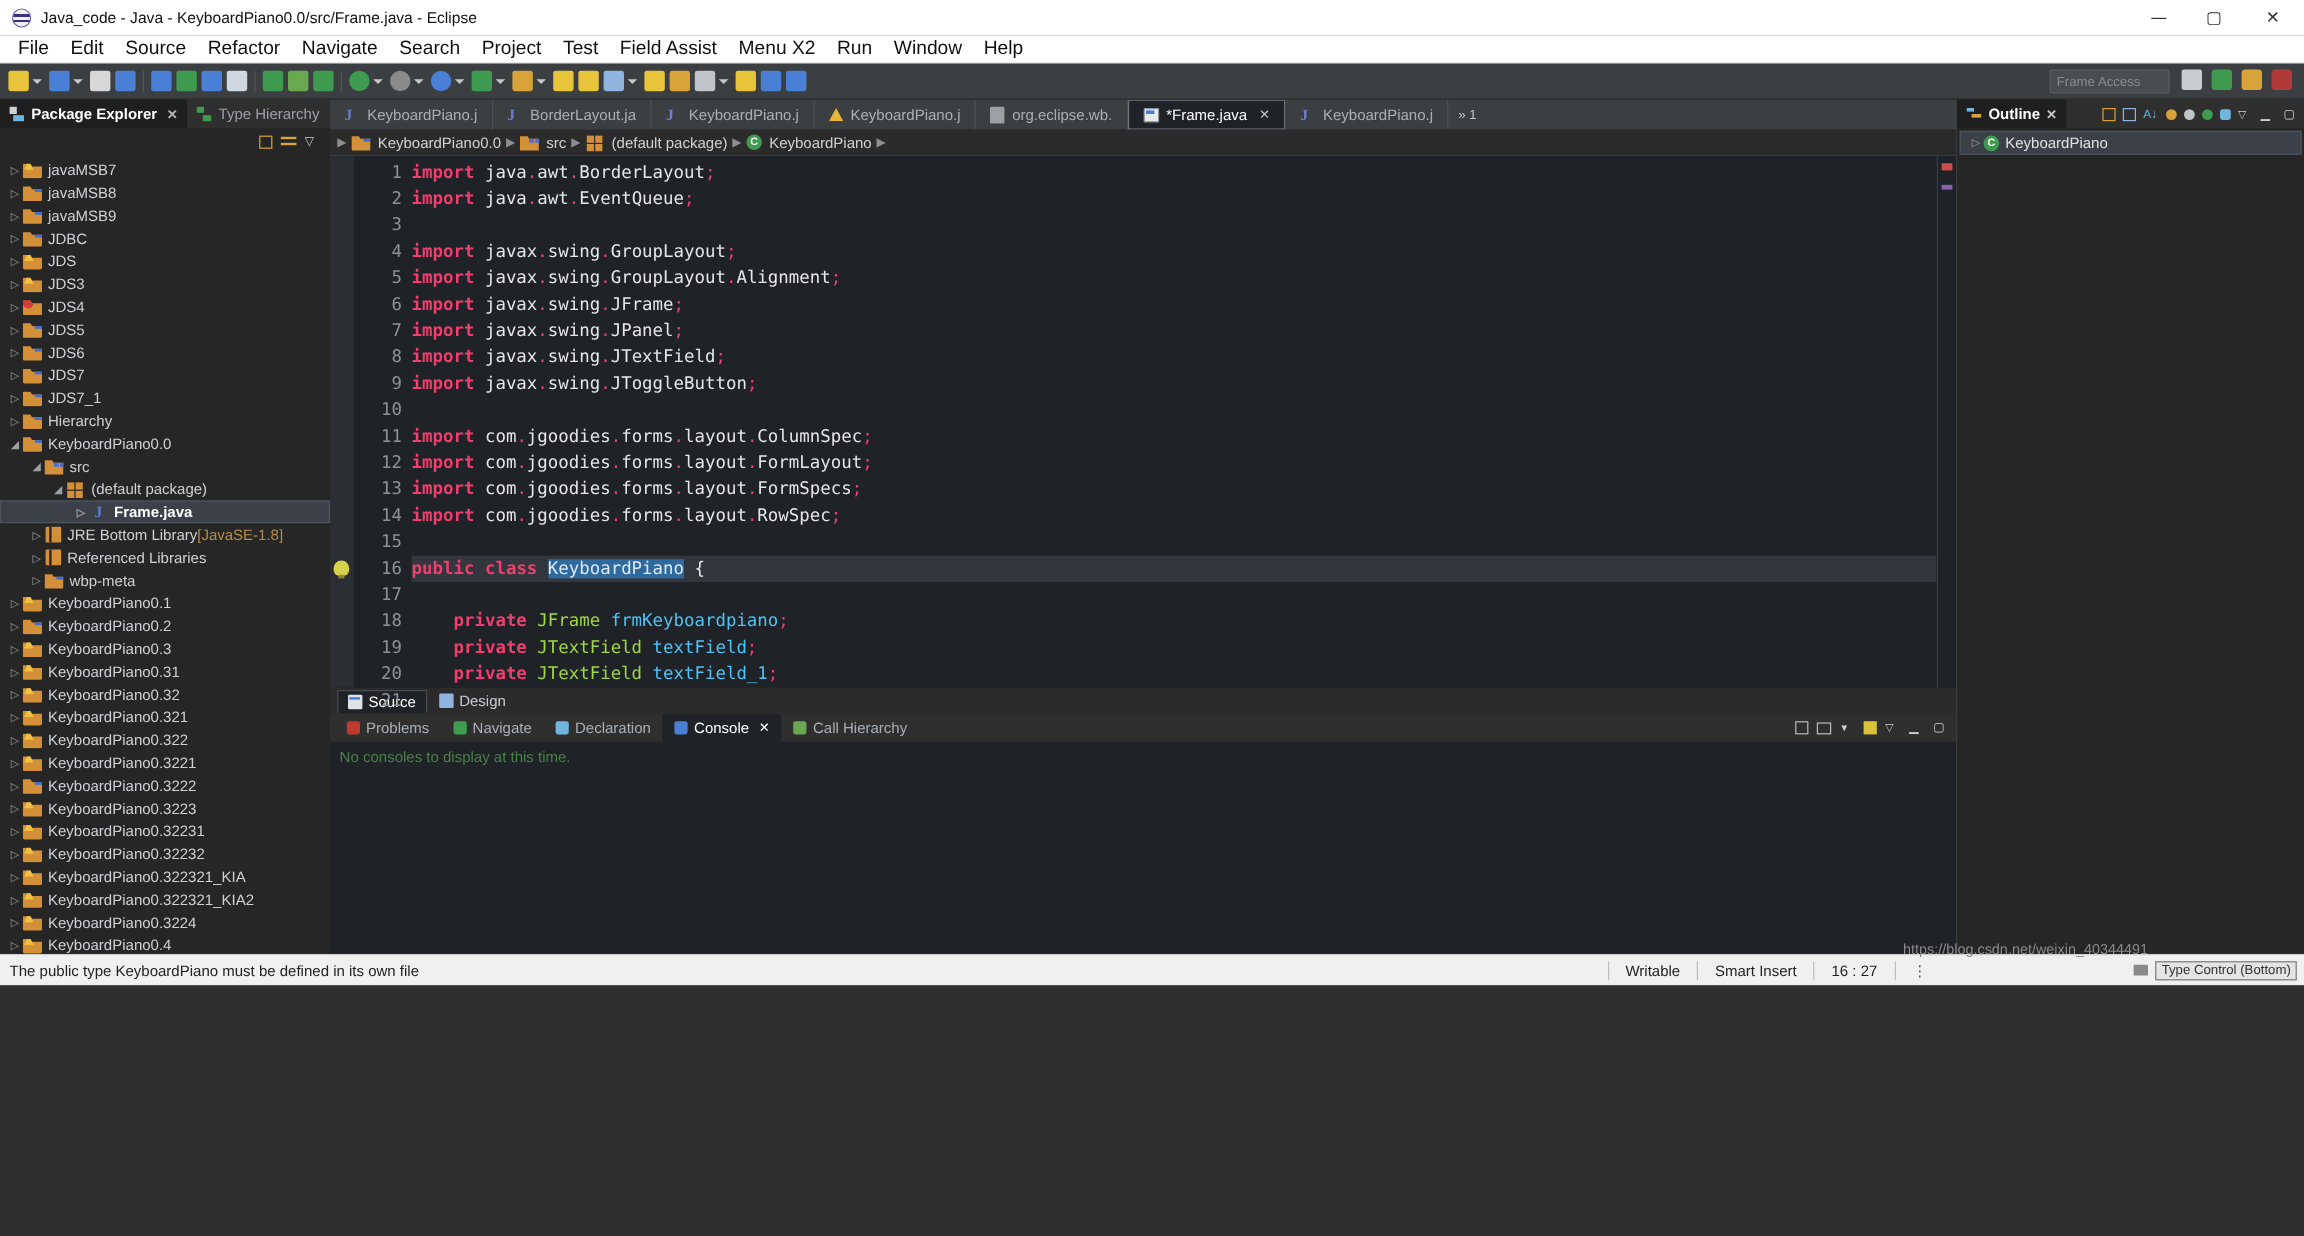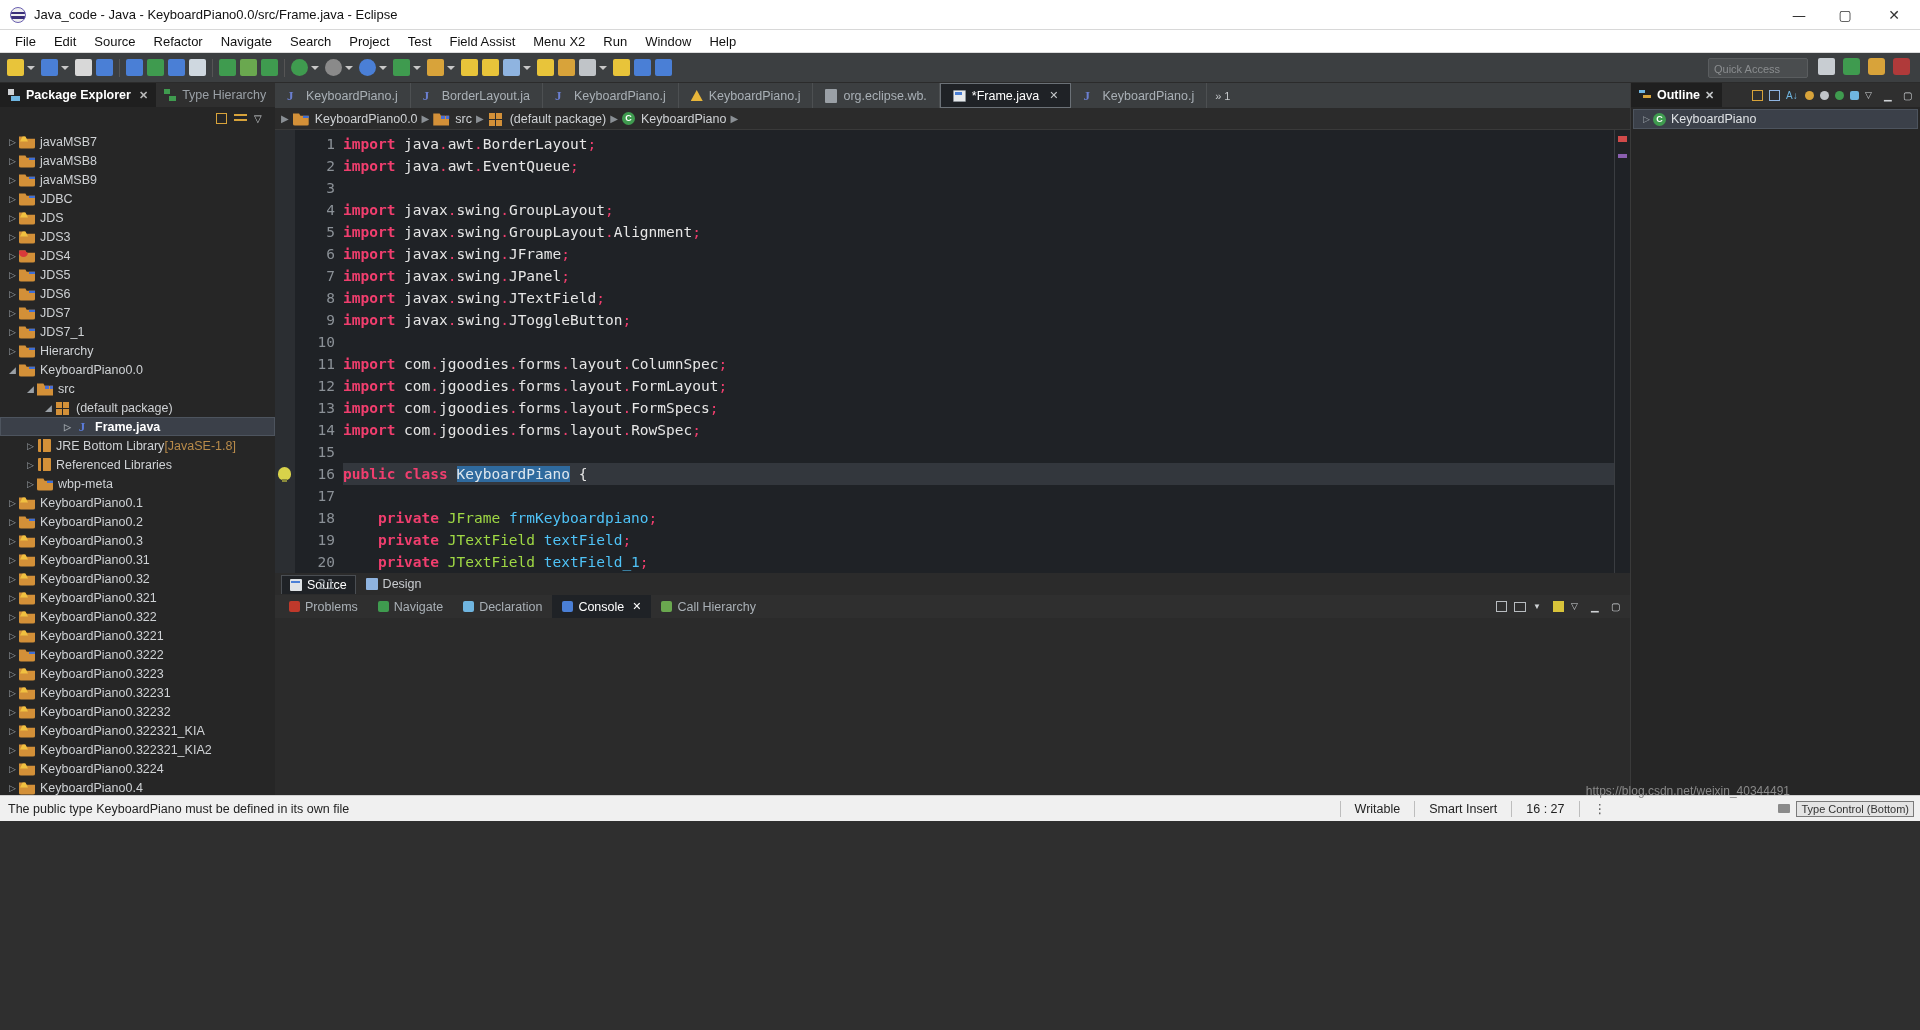--- a/index.html
+++ b/index.html
@@ -26,21 +26,21 @@
     color: #333; font-size: 14px; font-family: "DejaVu Sans", sans-serif;
   }
   .win-btn.close { width: 52px; }
 
   
   .menubar {
     height: 23px; background: #ffffff; display: flex; align-items: center;
     padding-left: 6px; border-bottom: 1px solid #dcdcdc;
   }
   .menubar .mi {
-    font-size: 13px; color: #111; padding: 2px 9px; white-space: nowrap;
+    font-size: 16px; color: #111; padding: 2px 9px; white-space: nowrap;
   }
 
   
   .toolbar {
     height: 30px; background: #3c3f41; display: flex; align-items: center;
     padding: 0 4px; border-bottom: 1px solid #2b2b2b; position: relative;
   }
   .tb-item { display: flex; align-items: center; height: 24px; padding: 0 1px; }
   .tb-ico {
     width: 17px; height: 17px; margin: 0 2px; border-radius: 2px; position: relative;
@@ -288,21 +288,21 @@
       <span class="tb-ico" style="background: rgb(143, 180, 224);"></span>
       <span class="tb-arrow"></span>
       <span class="tb-ico" style="background: rgb(232, 196, 58);"></span>
       <span class="tb-ico" style="background: rgb(216, 163, 58);"></span>
       <span class="tb-ico" style="background: rgb(192, 196, 200);"></span>
       <span class="tb-arrow"></span>
       <span class="tb-ico" style="background: rgb(232, 196, 58);"></span>
       <span class="tb-ico" style="background: rgb(74, 127, 214);"></span>
       <span class="tb-ico" style="background: rgb(74, 127, 214);"></span>
     </div>
-  <div class="quick">Quick Access</div>
+  <div class="quick">Frame Access</div>
   <div class="persp">
     <span class="tb-ico" style="background:#c8cdd2;border-radius:2px;"></span>
     <span class="tb-ico" style="background:#3f9b4f;border-radius:3px;"></span>
     <span class="tb-ico" style="background:#d8a33a;border-radius:3px;"></span>
     <span class="tb-ico" style="background:#b03a3a;border-radius:3px;"></span>
   </div>
 </div>
 
 <div class="main">
 
@@ -644,20 +644,21 @@
           <div class="ctab-tools">
           <span class="mini" style="border:1px solid #b8bcc0;width:11px;height:11px;"></span>
           <span class="mini" style="border:1px solid #b8bcc0;width:12px;height:10px;"></span>
           <span class="mini" style="color:#cfd2d5;font-size:8px;line-height:13px;">▼</span>
           <span class="mini" style="background:#d8c33a;width:11px;height:11px;"></span>
           <span class="mini" style="color:#cfd2d5;font-size:9px;line-height:13px;">▽</span>
           <span class="mini" style="color:#cfd2d5;font-size:10px;line-height:13px;">▁</span>
           <span class="mini" style="color:#cfd2d5;font-size:10px;line-height:13px;">▢</span>
         </div>
       </div>
+      <div class="console-body">No consoles to display at this time.</div>
     </div>
   </div>
 
   <div class="outline">
     <div class="ot-tabs">
       <div class="ot-tab">
         <span class="mini" style="background:linear-gradient(#6fb5e0 0 0) 0 1px/6px 3px no-repeat,linear-gradient(#d8a33a 0 0) 4px 6px/8px 3px no-repeat;"></span>
         <span>Outline</span>
         <span class="x" style="font-size:11px;color:#c5c8ca;">✕</span>
       </div>

